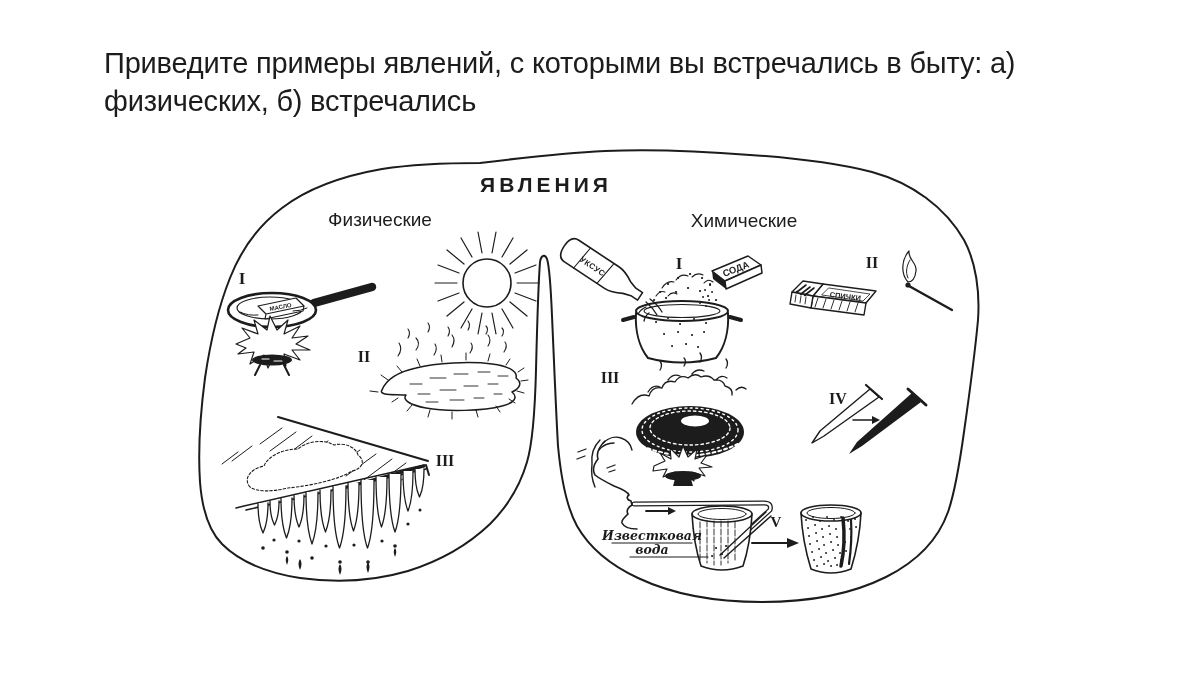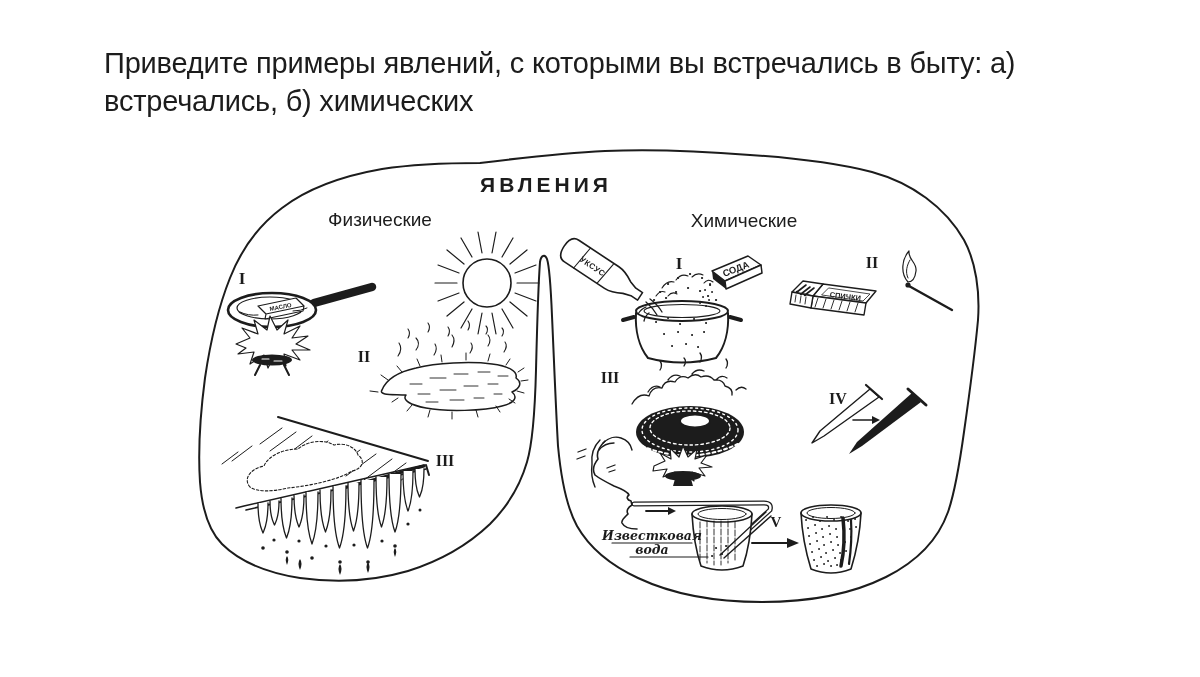--- a/index.html
+++ b/index.html
@@ -19,21 +19,21 @@
   .tiny{font-family:"Liberation Sans",sans-serif;font-weight:700;}
   .hand{font-family:"DejaVu Serif",serif;font-style:italic;font-weight:700;}
 </style>
 </head>
 <body>
 
 <div class="slide">
 
   <div class="title">
     <div class="title-line">Приведите примеры явлений, с которыми вы встречались в быту: а)</div>
-    <div class="title-line">встречались, б) химических</div>
+    <div class="title-line">физических, б) встречались</div>
   </div>
 
   <svg width="1200" height="677" viewBox="0 0 1200 677">
 
     <path class="s" stroke-width="2" d="M480 163 C520 158 560 153 605 151 C650 149 700 151 750 155 C795 158 840 164 872 172
          C912 183 945 207 964 240 C976 262 980 292 978 320 C975 352 970 390 964 432
          C959 468 955 492 948 512 C938 540 916 562 886 577 C852 594 808 602 762 602
          C716 602 672 594 638 578 C610 565 589 547 577 526 C566 506 561 478 558 446
          C556 412 554 360 552 316 C551 292 550 268 547 259 C545 254 541 255 540 262
          C538 288 537 330 536 370 C535 410 533 442 527 462 C520 486 508 506 490 524

